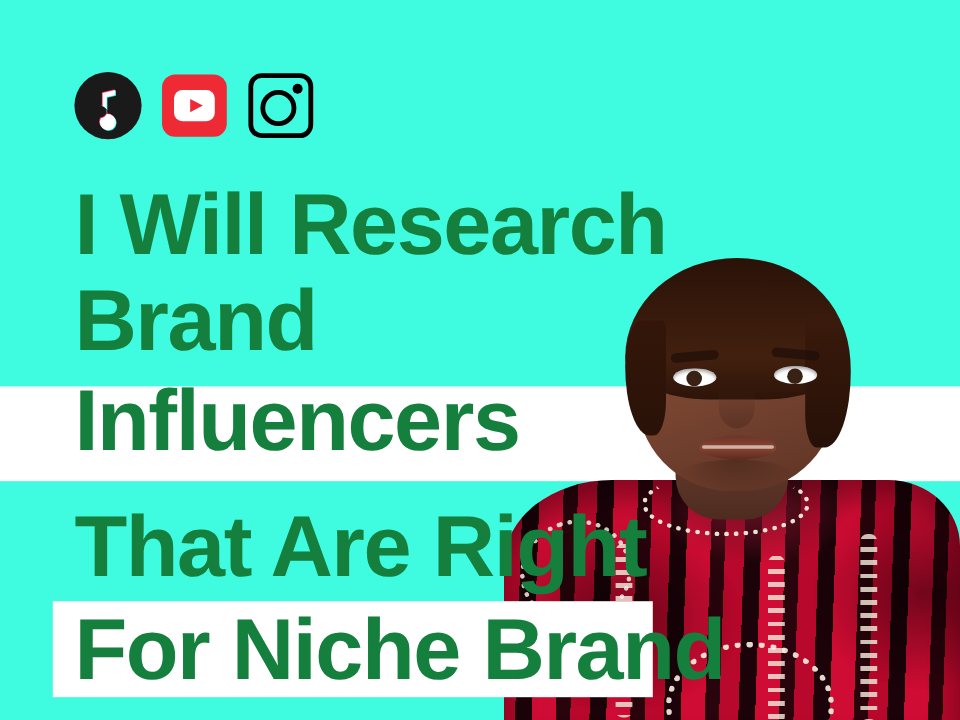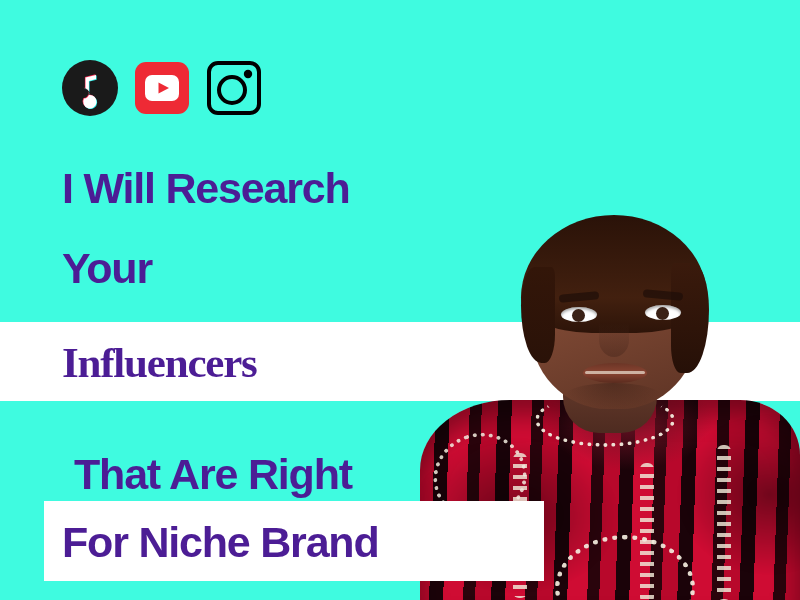--- a/index.html
+++ b/index.html
@@ -251,30 +251,30 @@
   
   .headline {
     position: absolute;
     left: 62px;
     top: 148px;
     z-index: 5;
     width: 520px;
   }
   .line {
     font-weight: 700;
-    font-size: 43px;
+    font-size: 72px;
     line-height: 80px;
     letter-spacing: -1.2px;
-    color: #4c1d95;
+    color: #15803d;
     white-space: nowrap;
   }
   .line-1 { position: absolute; left: 0; top: 0; }
   .line-2 { position: absolute; left: 0; top: 80px; }
-  .line-3 { position: absolute; left: 0; top: 175px; font-family: Liberation Serif, serif; }
-  .line-4 { position: absolute; left: 12px; top: 268px; margin-top: 18px; }
+  .line-3 { position: absolute; left: 0; top: 163px; }
+  .line-4 { position: absolute; left: 0; top: 268px; }
   .line-5 { position: absolute; left: 0; top: 354px; }
 </style>
 </head>
 <body>
 
 <div id="canvas">
 
   <div class="band-influencers"></div>
 
   <div class="person">
@@ -338,19 +338,19 @@
         <rect x="5" y="5" width="50" height="50" rx="9" fill="none" stroke="#000000" stroke-width="4"></rect>
         <circle cx="28" cy="32" r="13" fill="none" stroke="#000000" stroke-width="4"></circle>
         <circle cx="44" cy="16" r="4.2" fill="#000000"></circle>
       </svg>
     </div>
 
   </div>
 
   <div class="headline">
     <div class="line line-1">I Will Research</div>
-    <div class="line line-2">Your</div>
+    <div class="line line-2">Brand</div>
     <div class="line line-3">Influencers</div>
     <div class="line line-4">That Are Right</div>
     <div class="line line-5">For Niche Brand</div>
   </div>
 
 </div>
 
 </body></html>

